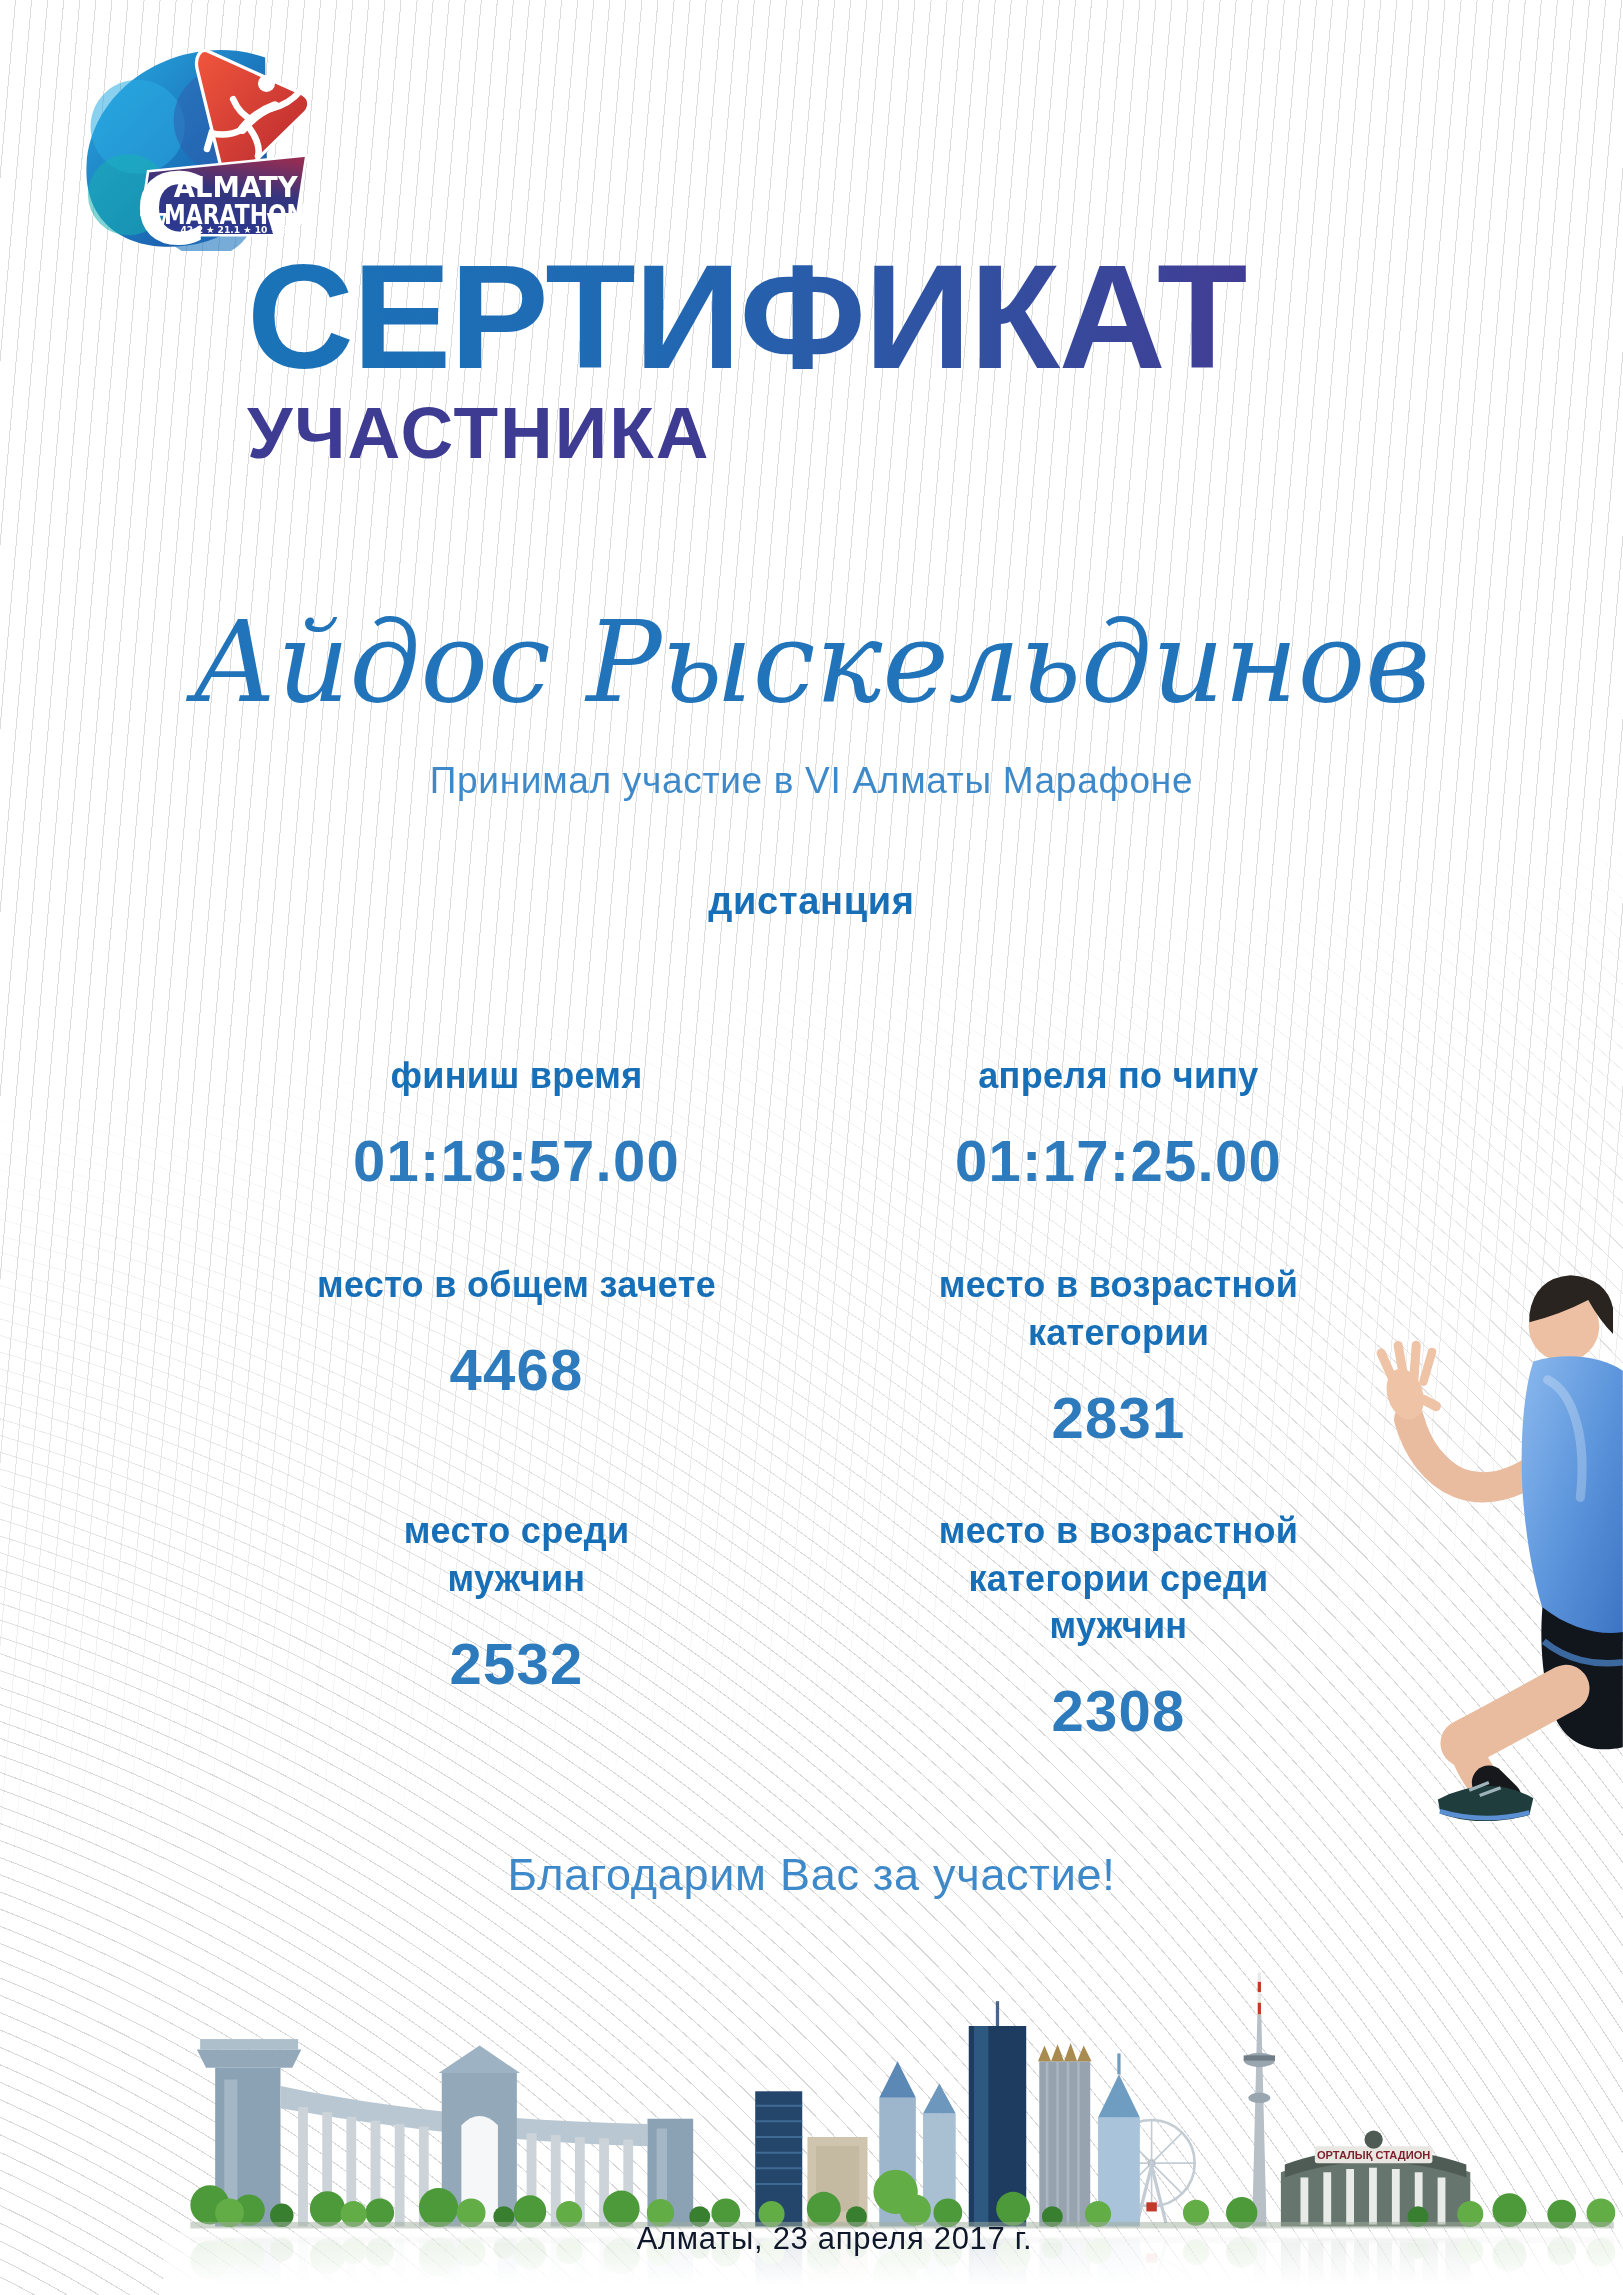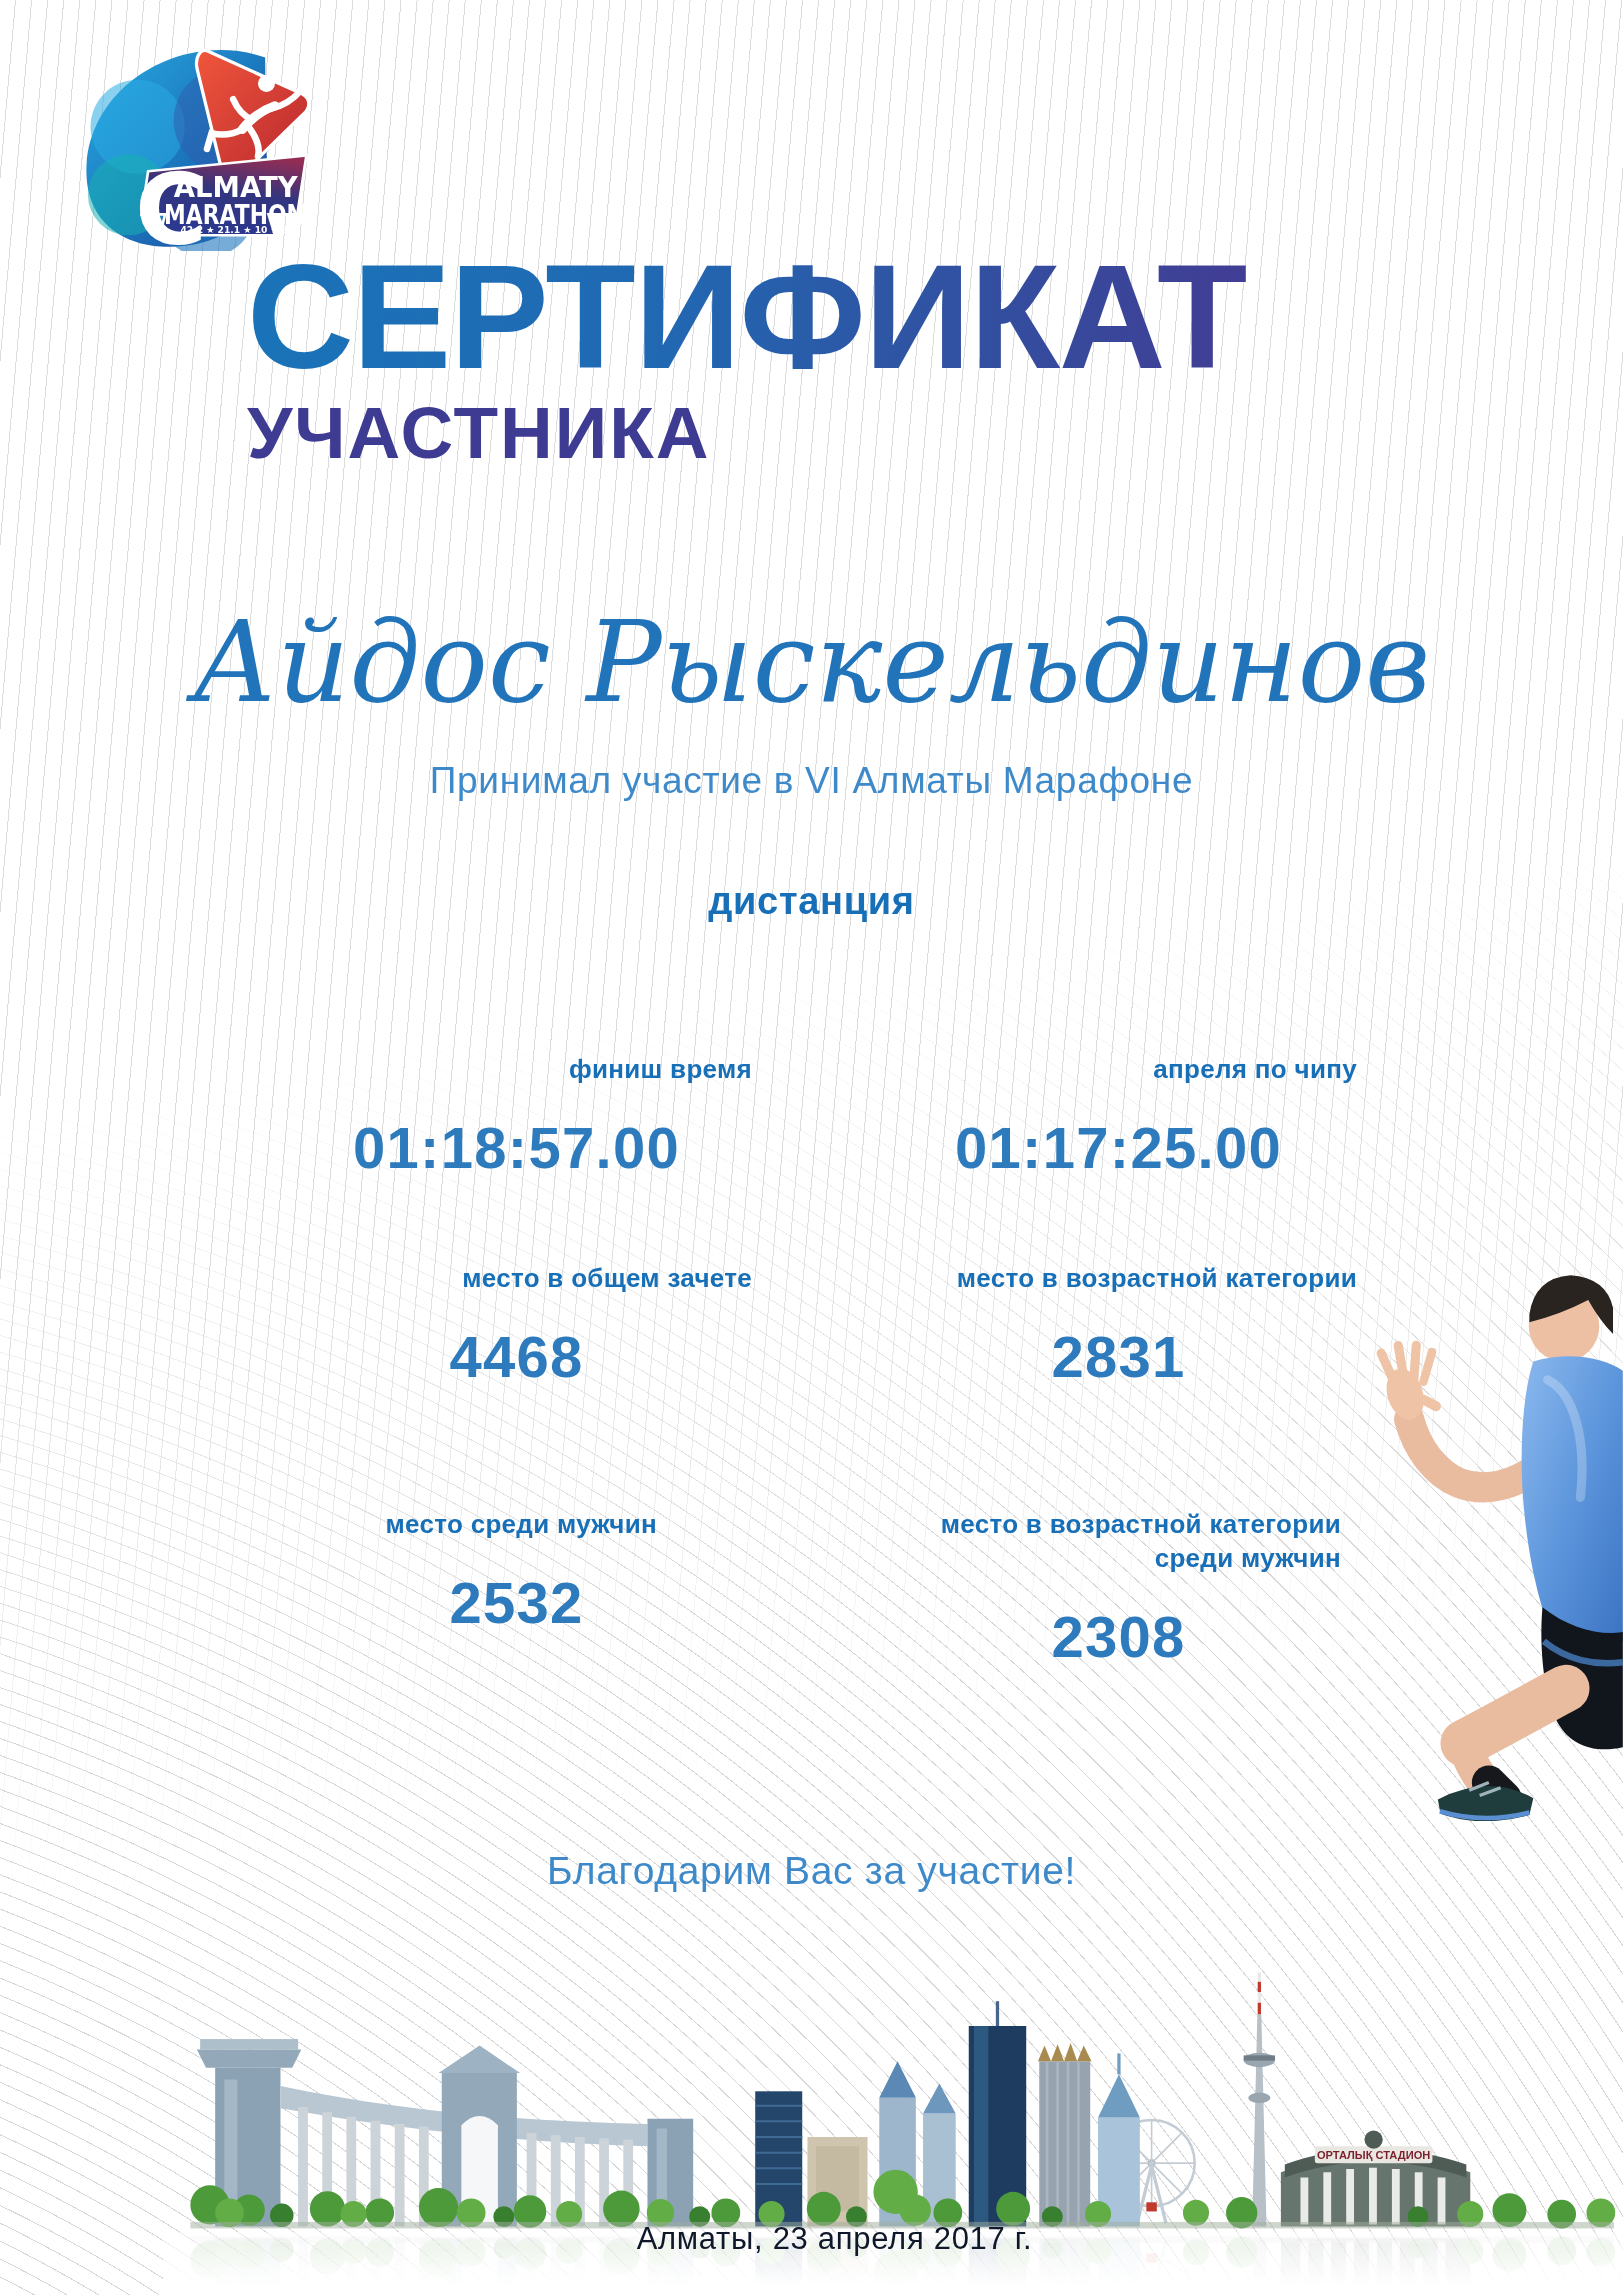--- a/index.html
+++ b/index.html
@@ -53,32 +53,32 @@
   .distance-label {
     position:absolute; top:880px; left:0; width:100%; text-align:center;
     font-size:38px; font-weight:bold; color:#176fb8; letter-spacing:0.7px;
   }
   .distance-value {
     position:absolute; top:937px; left:0; width:100%; text-align:center;
     font-size:52px; color:#2d7bbd; letter-spacing:1.3px;
   }
 
   .stat-cell { position:absolute; text-align:center; }
-  .stat-label { font-size:26px; font-weight:bold; color:#176fb8; line-height:1.32; letter-spacing:0.3px;text-align:right; }
+  .stat-label { font-size:36px; font-weight:bold; color:#176fb8; line-height:1.32; letter-spacing:0.3px; }
   .stat-value { font-size:58px; color:#2d7bbd; margin-top:27.5px; letter-spacing:1.3px;font-weight:bold; }
   .c0 { left:281px;  top:1052px; width:471px; }
   .c1 { left:880px; top:1052px; width:477px; }
   .c2 { left:281px;  top:1261px; width:471px; }
   .c3 { left:880px; top:1261px; width:477px; }
   .c4 { left:376px;  top:1507px; width:281px; }
   .c5 { left:896px; top:1507px; width:445px; }
 
   .thanks {
     position:absolute; top:1849px; left:0; width:100%; text-align:center;
-    font-size:39px; color:#3d89c9; letter-spacing:0.7px;
+    font-size:45px; color:#3d89c9; letter-spacing:0.7px;
   }
 
   .runner-photo { position:absolute; right:0; top:1223px; width:350px; height:598px; }
 
   .skyline { position:absolute; left:163px; top:1962px; width:1460px; height:271px; }
   .skyline-reflection {
     position:absolute; left:163px; top:2232px; width:1460px; height:63px;
     transform:scaleY(-1); opacity:0.22; overflow:hidden;
   }
   .refl-fade {

